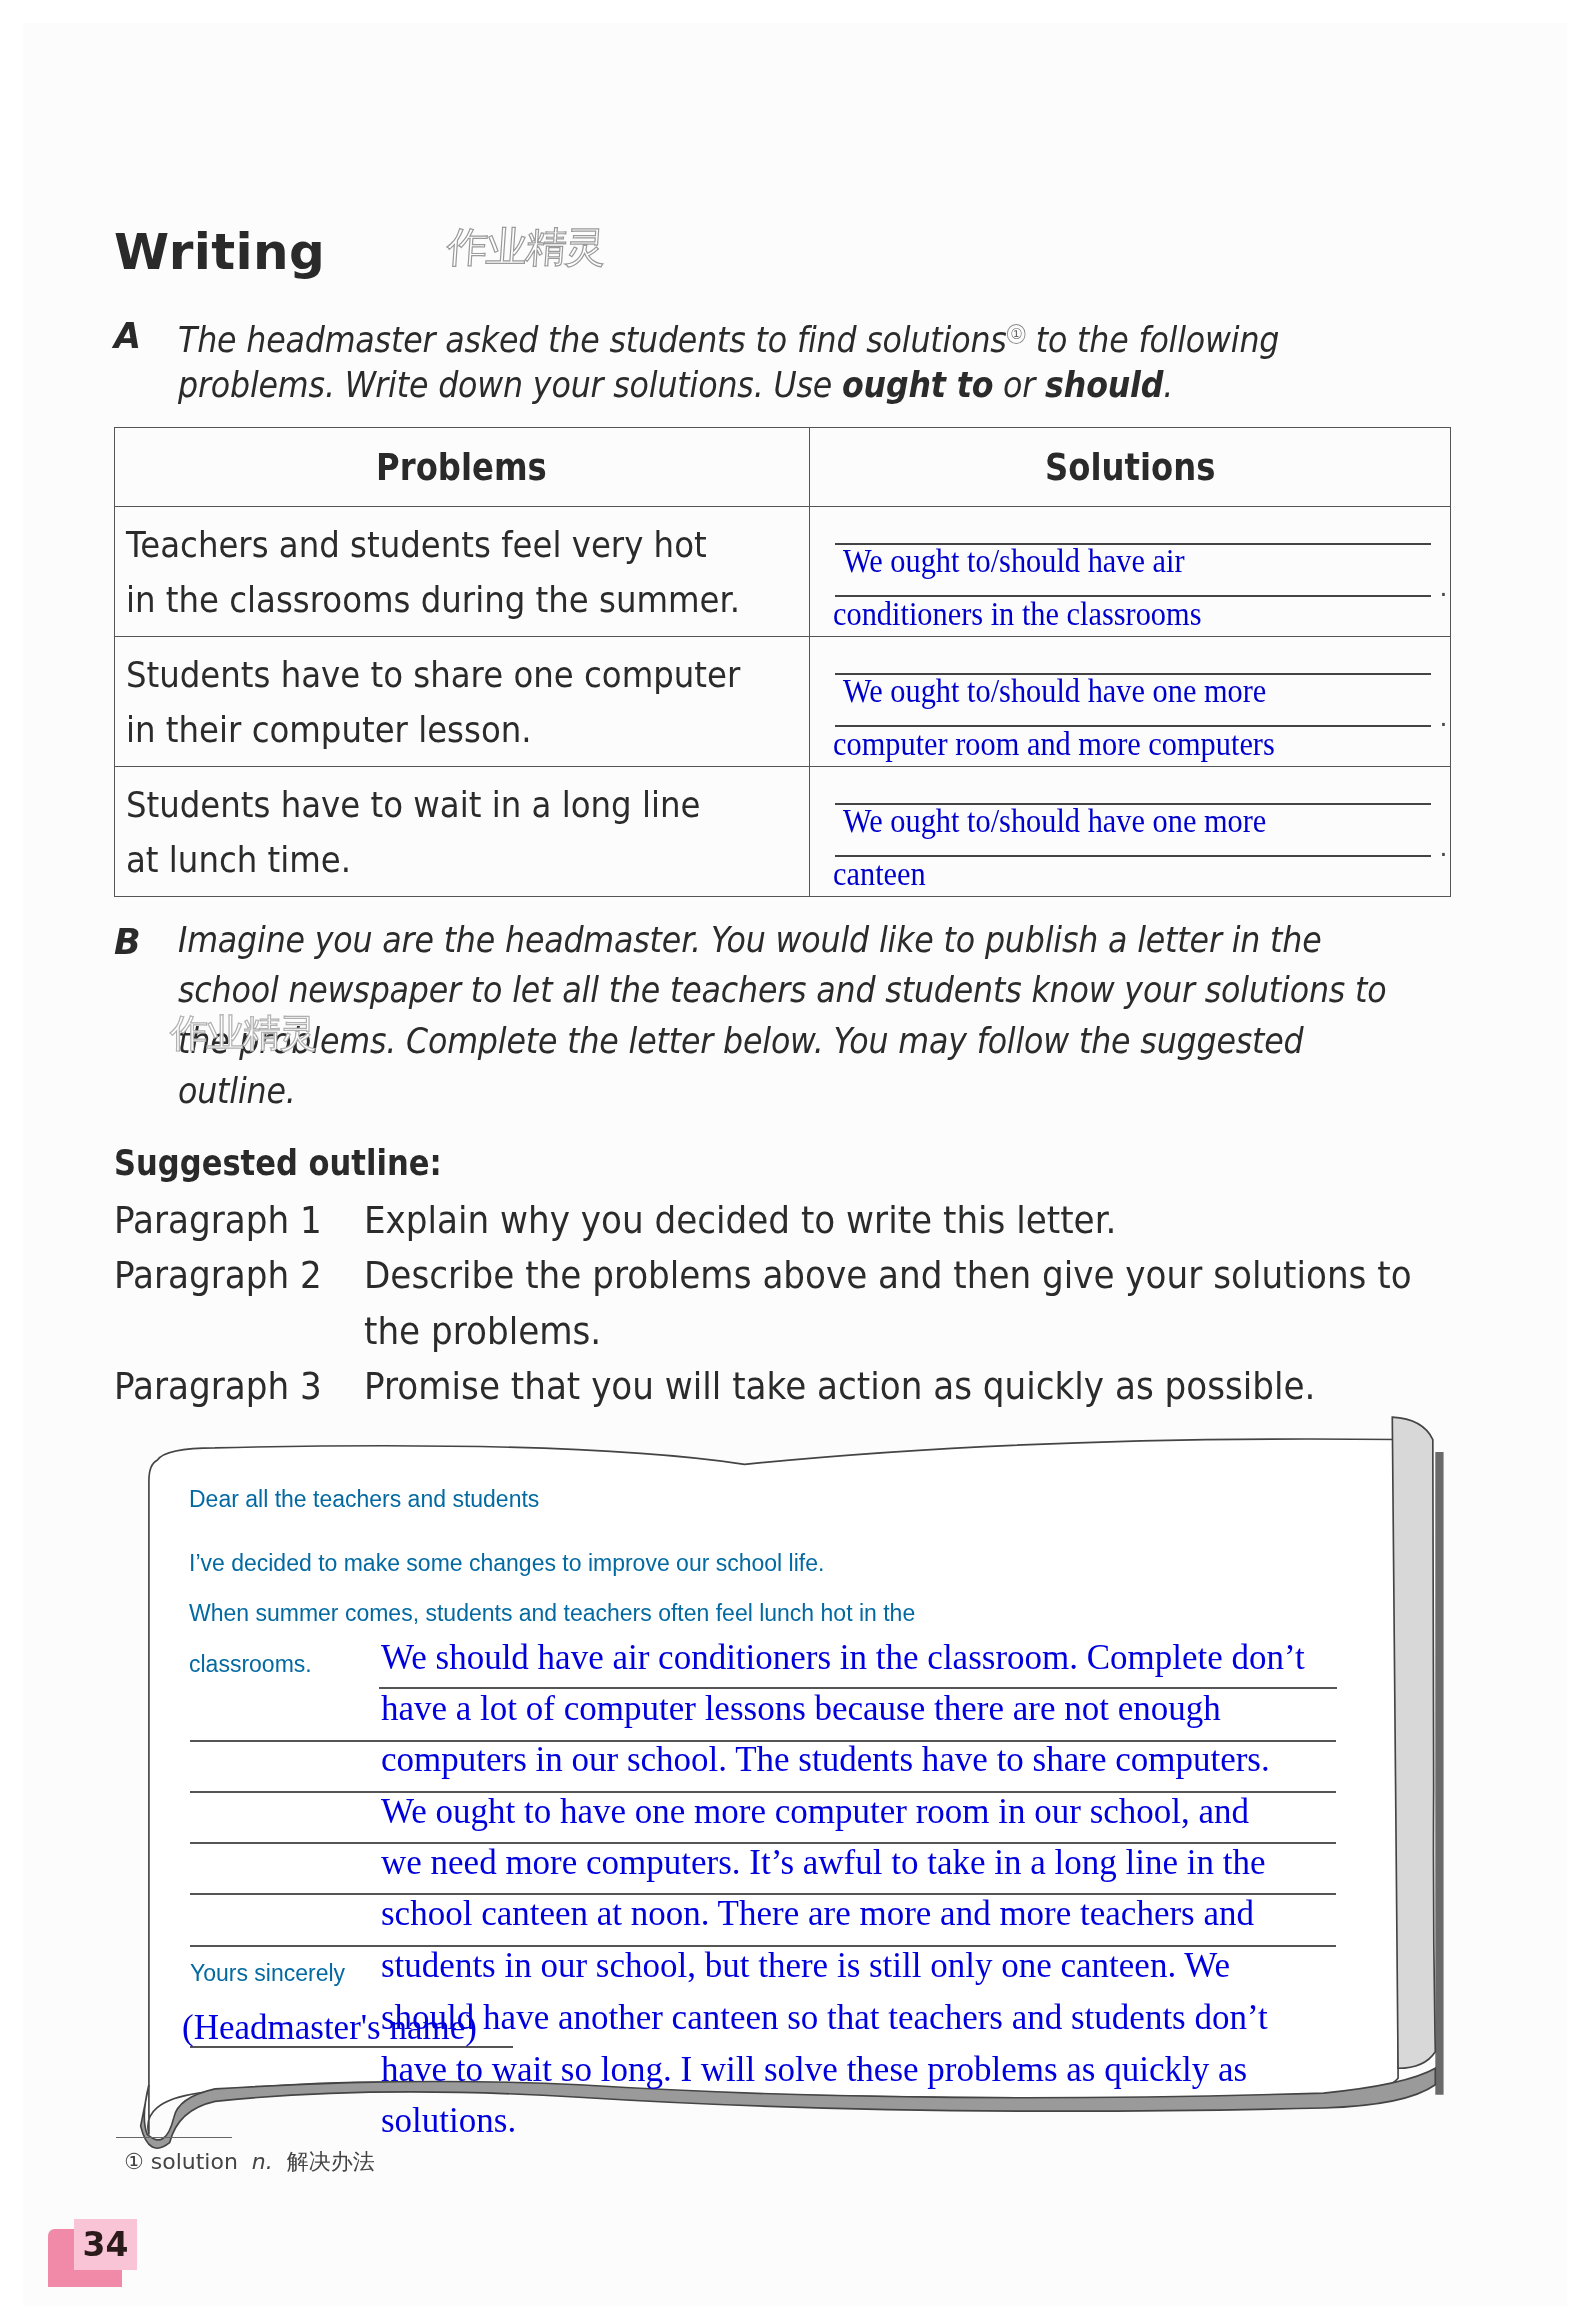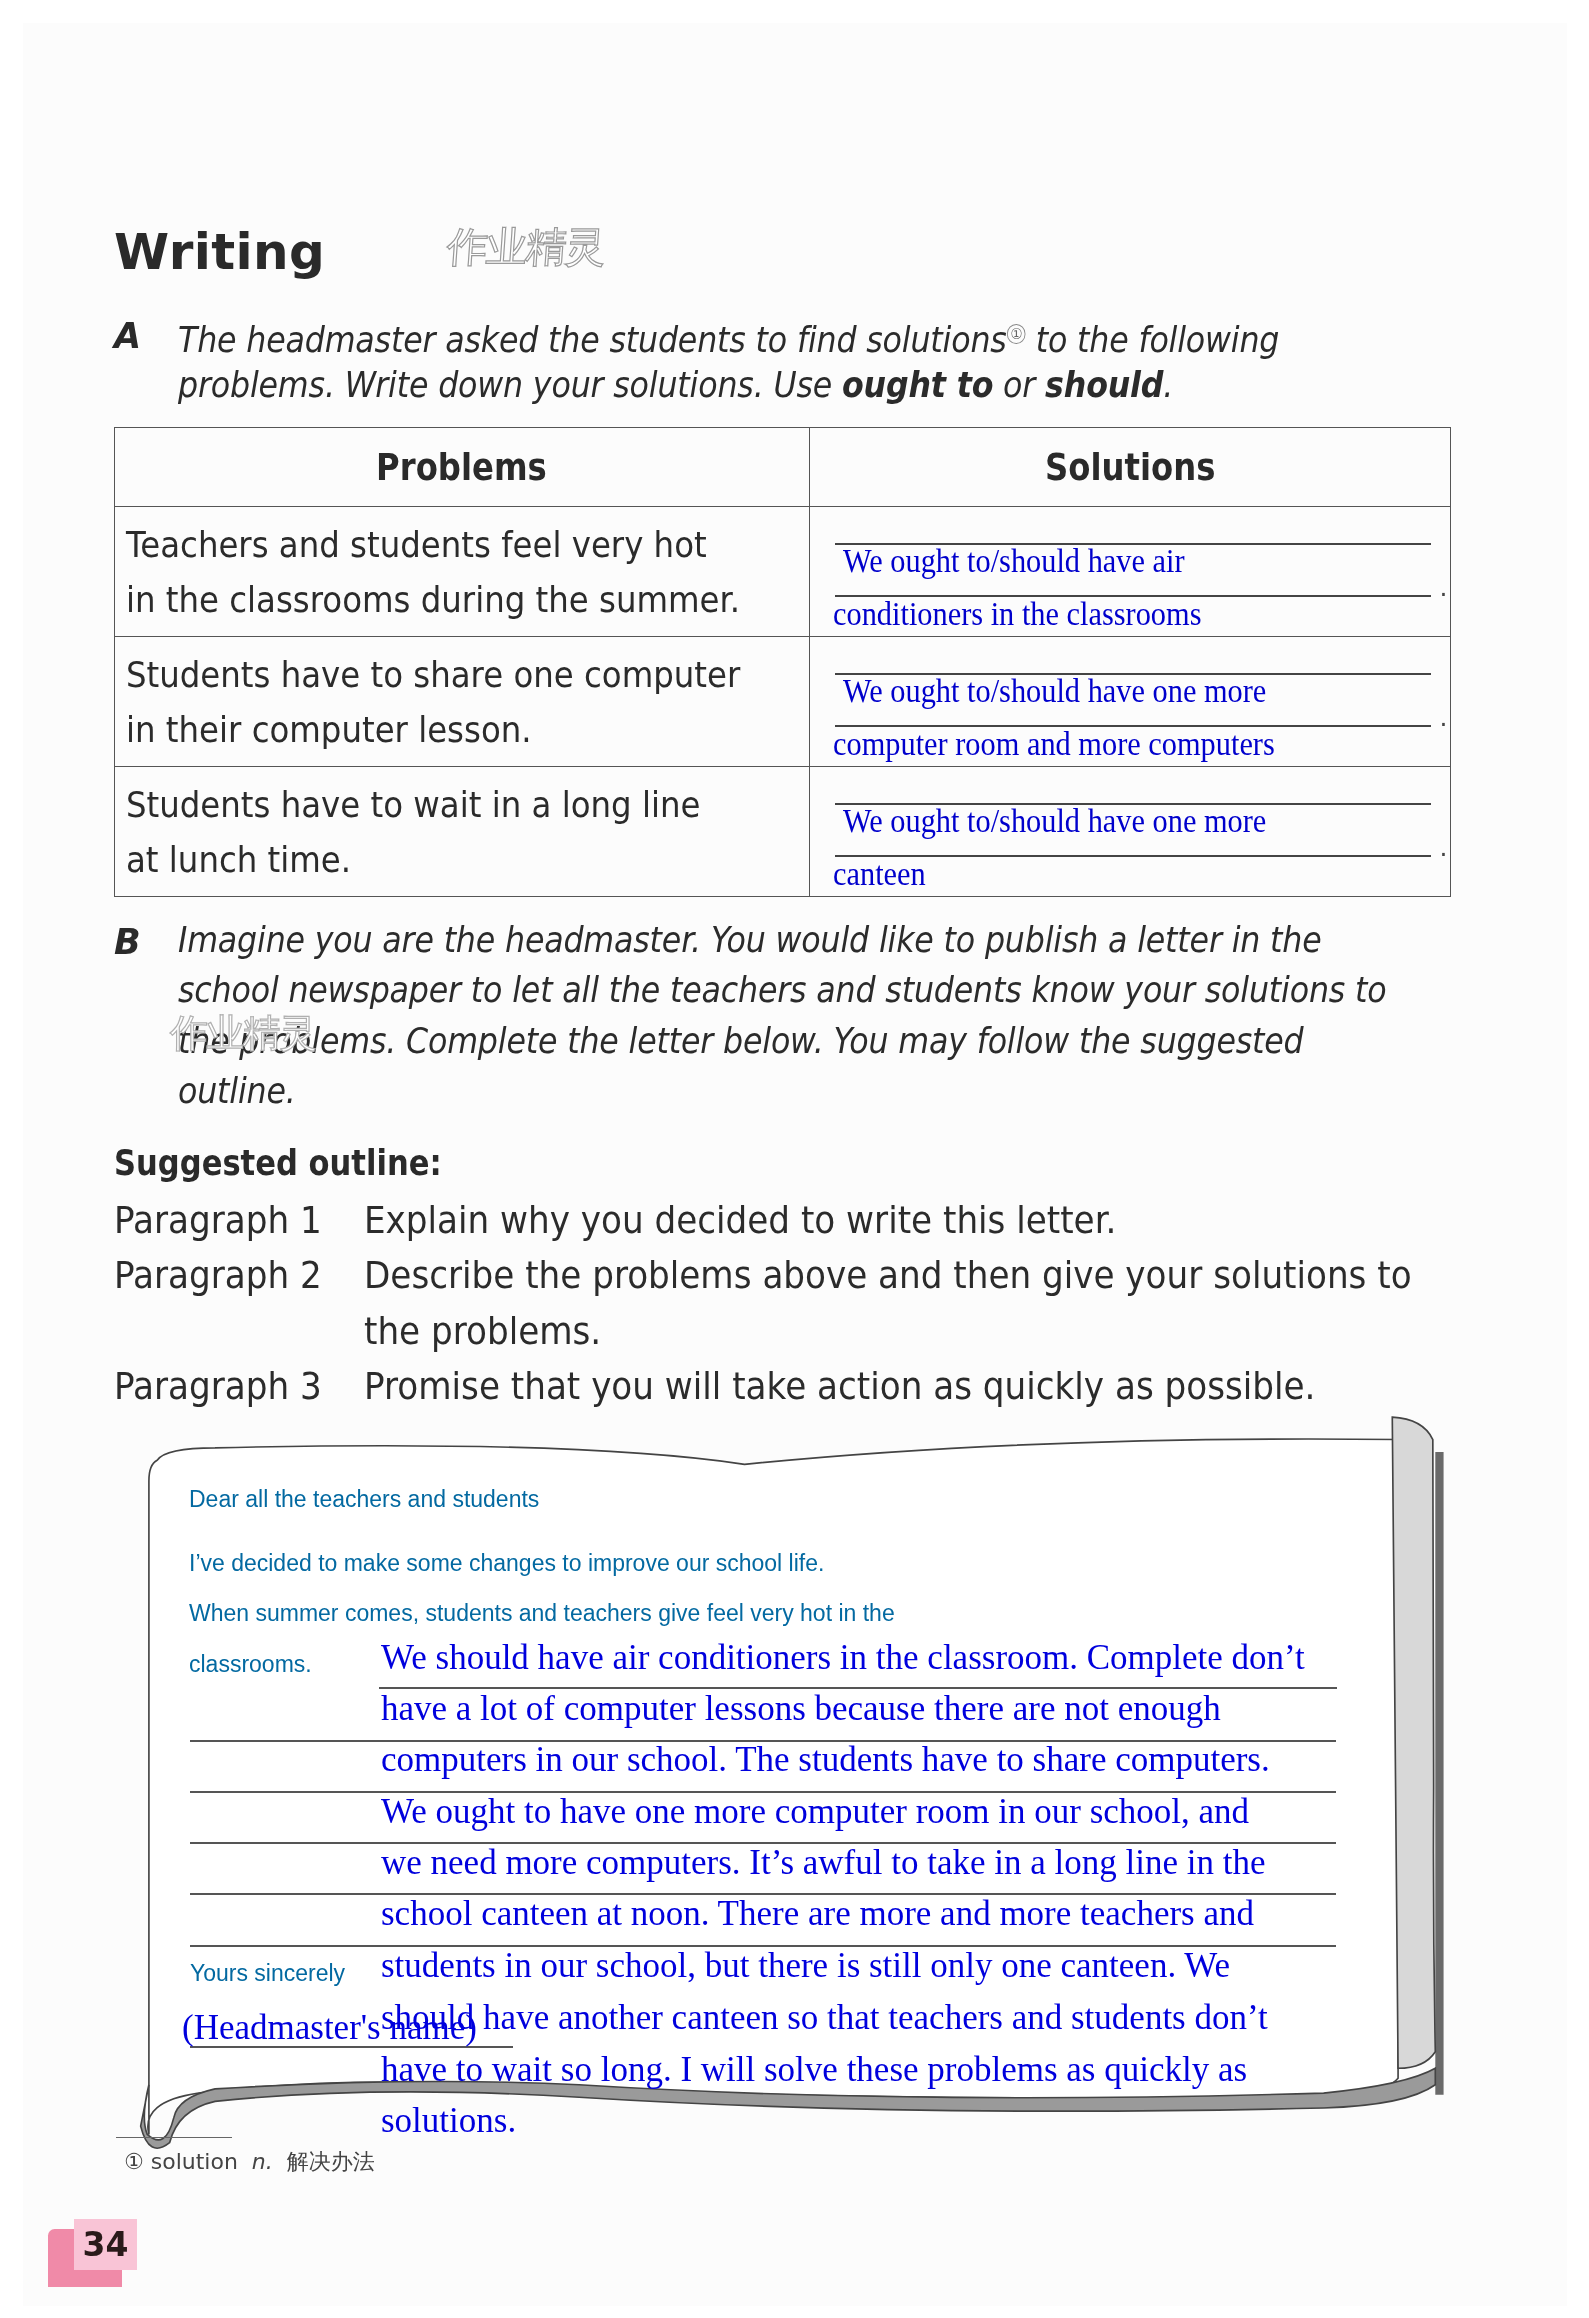--- a/index.html
+++ b/index.html
@@ -124,21 +124,21 @@
 
   <path d="M190 1765 Q200 1750 260 1750 Q700 1740 900 1770 Q1250 1735 1690 1740 L1690 2512 Q1670 2535 1580 2535 Q1000 2540 600 2520 Q400 2510 240 2530 Q170 2540 180 2580 L180 1790 Q180 1770 190 1765 Z" fill="#ffffff" stroke="#444" stroke-width="2"></path>
 
   <path d="M180 2520 Q170 2560 178 2580 Q200 2600 210 2560 Q215 2535 260 2525 Q500 2510 700 2520 Q1100 2545 1600 2530 Q1700 2520 1735 2500 L1735 2520 Q1700 2545 1600 2548 Q1100 2560 700 2535 Q450 2520 260 2540 Q215 2550 205 2590 Q180 2610 170 2570 Z" fill="#9a9a9a" stroke="#444" stroke-width="2"></path>
 
   <path d="M1683 1713 Q1720 1715 1732 1740 L1733 2160 Q1732 2320 1735 2480 Q1722 2500 1690 2500 L1687 2160 Z" fill="#d8d8d8" stroke="#444" stroke-width="2"></path>
 </svg>
 
 <div class="abs letter-text" style="left:189px; top:1486px;">Dear all the teachers and students</div>
 <div class="abs letter-text" style="left:189px; top:1550px;">I’ve decided to make some changes to improve our school life.</div>
-<div class="abs letter-text" style="left:189px; top:1600px;">When summer comes, students and teachers give feel very hot in the</div>
+<div class="abs letter-text" style="left:189px; top:1600px;">When summer comes, students and teachers often feel lunch hot in the</div>
 <div class="abs letter-text" style="left:189px; top:1651px;">classrooms.</div>
 
 <div class="wline" style="left:379px; top:1687px; width:958px;"></div>
 <div class="wline" style="left:190px; top:1740px; width:1146px;"></div>
 <div class="wline" style="left:190px; top:1791px; width:1146px;"></div>
 <div class="wline" style="left:190px; top:1842px; width:1146px;"></div>
 <div class="wline" style="left:190px; top:1893px; width:1146px;"></div>
 <div class="wline" style="left:190px; top:1945px; width:1146px;"></div>
 <div class="wline" style="left:190px; top:2046px; width:323px;"></div>
 

